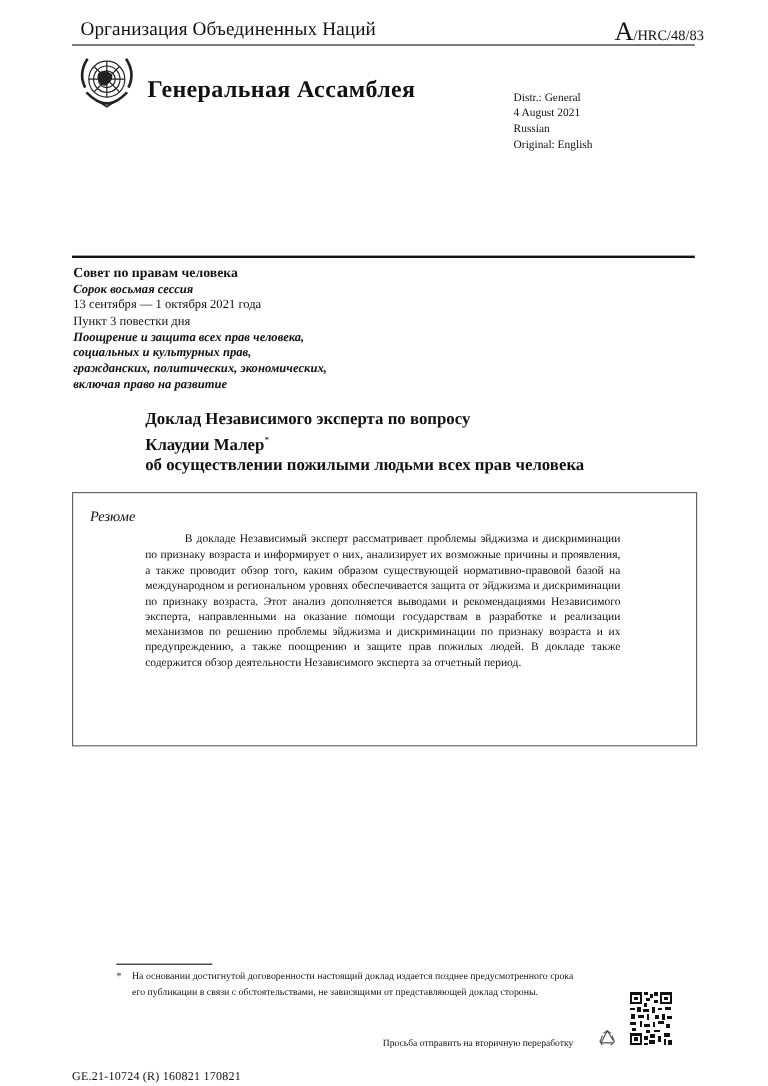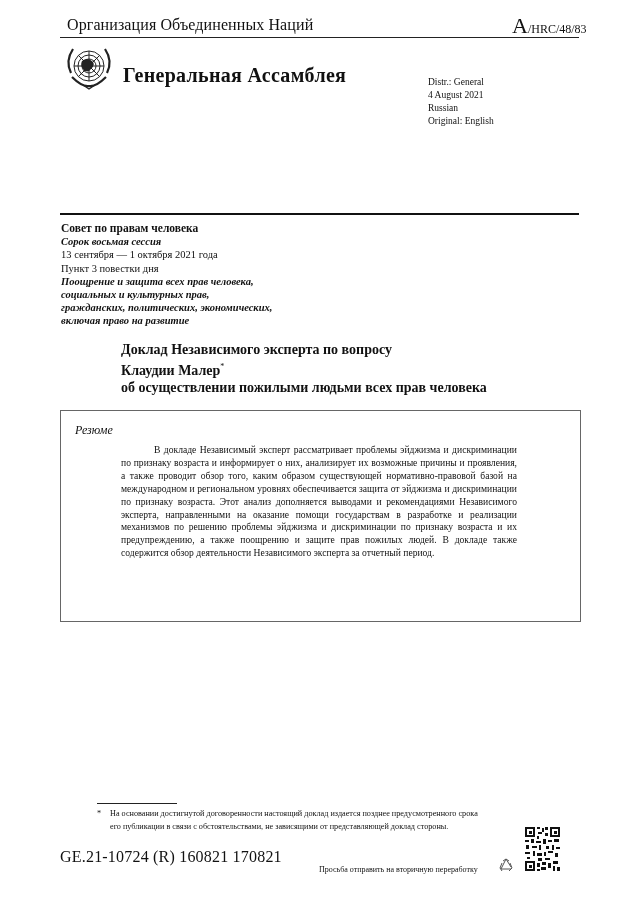--- a/index.html
+++ b/index.html
@@ -29,21 +29,21 @@
          box-sizing: border-box; }
   .resume-h { left: 75px; top: 423px; font-style: italic; font-size: 12px; }
   .summary { left: 121px; top: 444px; width: 396px; font-size: 9.6px; line-height: 12.9px;
              text-align: justify; }
   .summary p { margin: 0 0 7px 0; text-indent: 33px; }
 
   .fn-rule { left: 97px; top: 803px; width: 80px; height: 1px; background: #222; }
   .footnote { left: 110px; top: 808px; width: 370px; font-size: 8.2px; line-height: 12.5px; }
   .footnote .star { position: absolute; left: -13px; top: 0; }
 
-  .job { left: 60px; top: 848px; font-size: 16px; letter-spacing: 0.2px; }
+  .job { left: 60px; top: 892px; font-size: 10px; letter-spacing: 0.2px; }
   .recycle-text { left: 291px; top: 865px; font-size: 8px; padding-left: 28px; }
   .recycle-icon { left: 497px; top: 857px; width: 18px; height: 18px; }
   .qr { left: 524px; top: 826px; width: 37px; height: 46px; }
 </style>
 </head>
 <body>
 
 <div class="abs org-name">Организация Объединенных Наций</div>
 <div class="abs symbol"><span class="big">A</span><span>/HRC/48/83</span></div>
 <div class="abs rule-top"></div>

